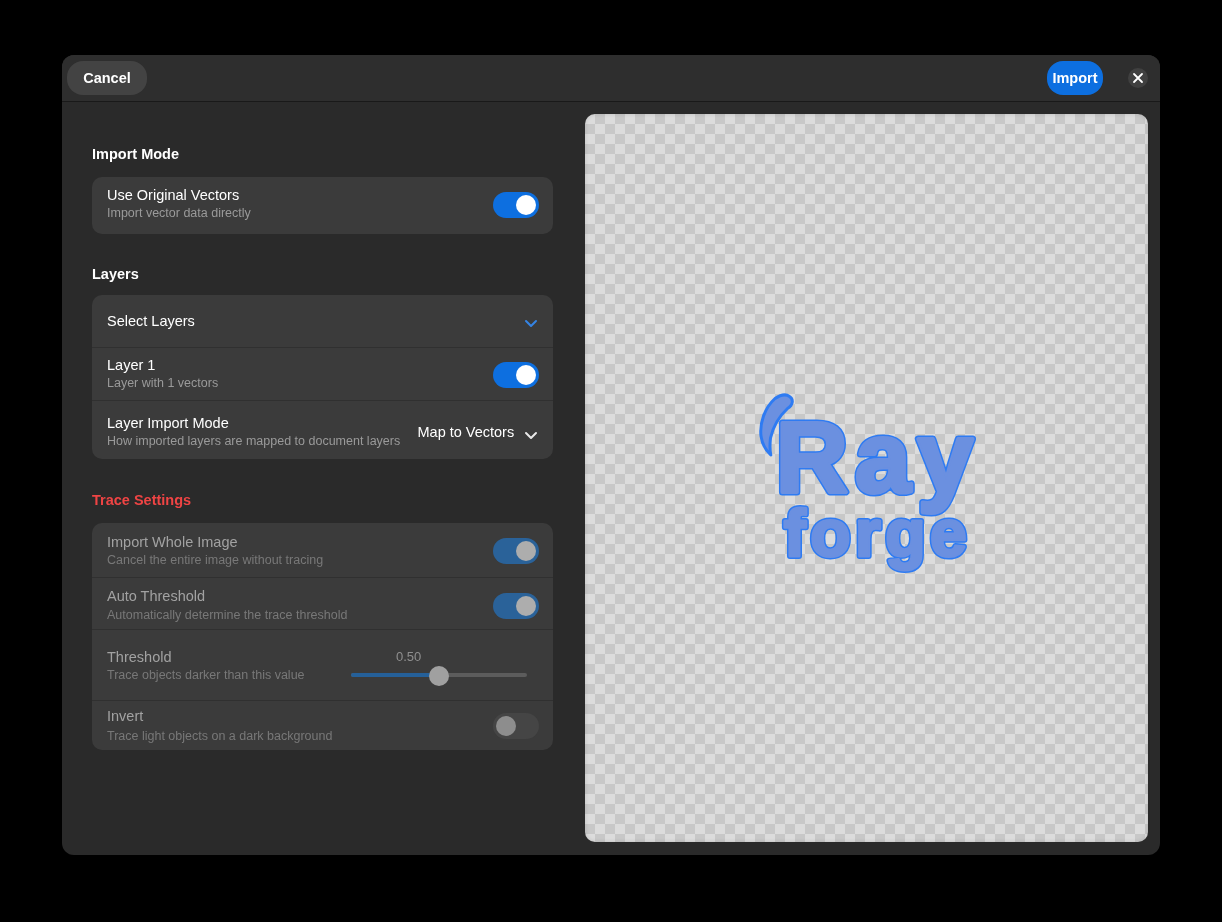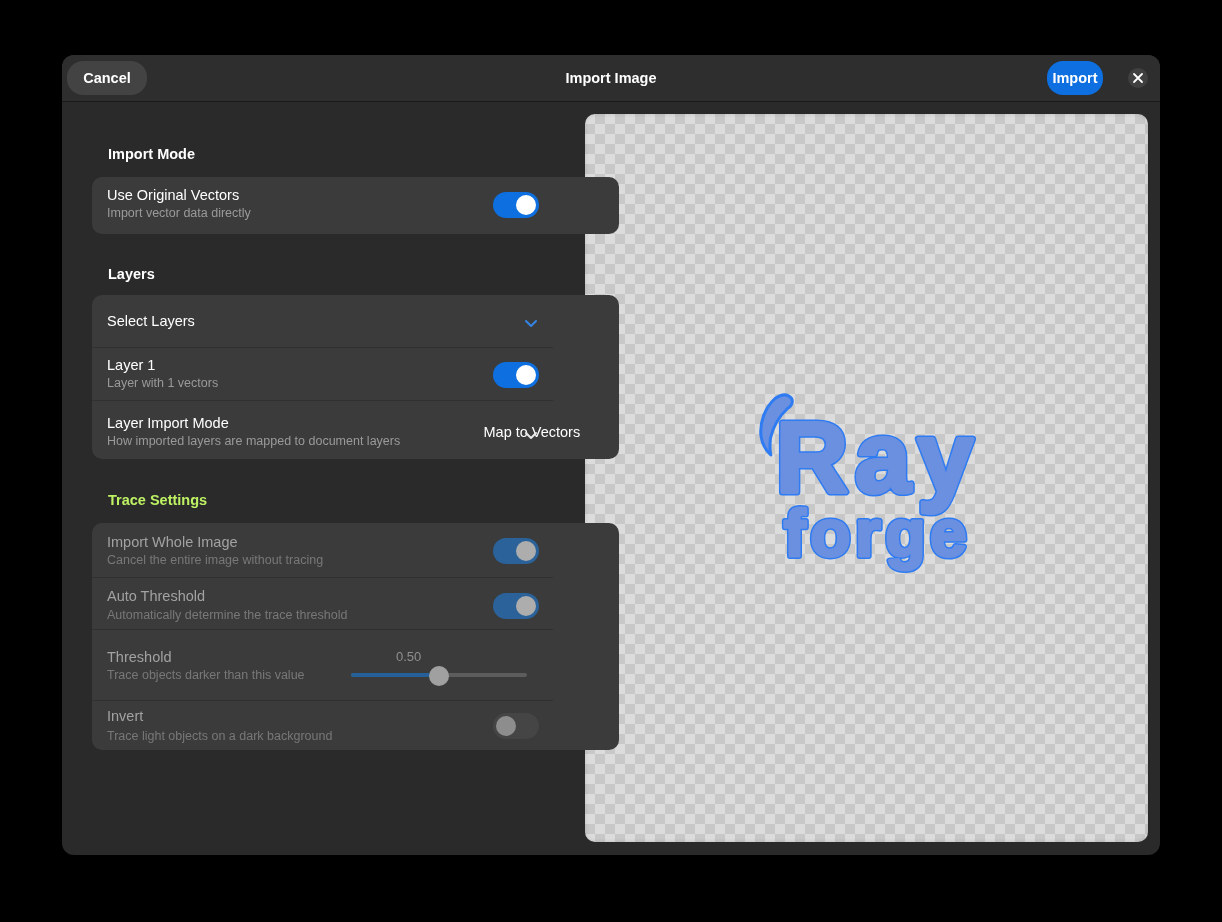--- a/index.html
+++ b/index.html
@@ -4,22 +4,22 @@
 <style>
   html,body{margin:0;padding:0}
   body{width:1222px;height:922px;background:#000;font-family:"Liberation Sans",sans-serif;position:relative;overflow:hidden}
   .win{position:absolute;left:62px;top:55px;width:1098px;height:800px;background:#2a2a2a;border-radius:12px;overflow:hidden}
   .hdr{position:absolute;top:0;left:0;width:1098px;height:46px;background:#2e2e2e;border-bottom:1px solid #191919}
   .hbtn{position:absolute;top:6px;height:34px;border-radius:16px;font-weight:bold;font-size:14.5px;color:#fff;display:flex;align-items:center;justify-content:center}
   .cancel{left:5px;width:80px;background:#434343}
   .import{left:985px;width:56px;background:#0d6fe0}
   .htitle{position:absolute;left:0;width:1098px;top:0;height:46px;display:flex;align-items:center;justify-content:center;font-weight:bold;font-size:14.5px;color:#fff}
   .closeb{position:absolute;left:1065.5px;top:12.5px;width:20px;height:20px;border-radius:50%;background:#404040}
-  .glabel{position:absolute;left:46px;font-weight:bold;font-size:14.5px;color:#fff;transform:translateY(-50%)}
-  .card{position:absolute;left:30px;width:527px;background:#3b3b3b;border-radius:10px}
+  .glabel{position:absolute;left:30px;font-weight:bold;font-size:14.5px;color:#fff;transform:translateY(-50%)}
+  .card{position:absolute;left:30px;width:461px;background:#3b3b3b;border-radius:10px}
   .rtitle{position:absolute;left:15px;font-size:14.5px;color:#fff;transform:translateY(-50%);white-space:nowrap}
   .rsub{position:absolute;left:15px;font-size:12.5px;color:#9a9a9a;transform:translateY(-50%);white-space:nowrap}
   .rsep{position:absolute;left:0;width:461px;height:1px;background:#303030}
   .sw{position:absolute;left:401px;width:46px;height:26px;border-radius:13px}
   .sw .knob{position:absolute;top:3px;width:20px;height:20px;border-radius:50%}
   .sw.on{background:#0d6fe0}.sw.on .knob{right:3px;background:#fff}
   .sw.dimon{background:#2a6299}.sw.dimon .knob{right:3px;background:#adadad}
   .sw.dimoff{background:#454545}.sw.dimoff .knob{left:3px;background:#8d8d8d}
   .dim .rtitle{color:#a2a2a2}
   .dim .rsub{color:#787878}
@@ -38,21 +38,20 @@
           <path d="M 204.5 282.5 C 208.5 285 208.5 291 202.5 294.5 C 194.5 302 188 313 185.5 324 C 184.8 330 184.8 336 185.8 341 C 181.5 337 177 330 176 322 C 174.5 309 179.5 294 190 284.5 C 194.5 281.5 200.5 279.5 204.5 282.5 Z" fill="#6b90e0" stroke="#2e7bf2" stroke-width="3" stroke-linejoin="round"></path>
           <text x="293" y="377.5" text-anchor="middle" font-family="Liberation Sans, sans-serif" font-weight="bold" font-size="100" letter-spacing="7" fill="#2e7bf2" stroke="#2e7bf2" stroke-width="7" stroke-linejoin="round" stroke-linecap="round" paint-order="stroke">Ray</text>
           <text x="293" y="377.5" text-anchor="middle" font-family="Liberation Sans, sans-serif" font-weight="bold" font-size="100" letter-spacing="7" fill="#6b90e0" stroke="#6b90e0" stroke-width="4" stroke-linejoin="round" stroke-linecap="round" paint-order="stroke">Ray</text>
           <text x="292.5" y="441.5" text-anchor="middle" font-family="Liberation Sans, sans-serif" font-weight="bold" font-size="66" letter-spacing="4.5" fill="#2e7bf2" stroke="#2e7bf2" stroke-width="6" stroke-linejoin="round" stroke-linecap="round" paint-order="stroke">forge</text>
           <text x="292.5" y="441.5" text-anchor="middle" font-family="Liberation Sans, sans-serif" font-weight="bold" font-size="66" letter-spacing="4.5" fill="#6b90e0" stroke="#6b90e0" stroke-width="3" stroke-linejoin="round" stroke-linecap="round" paint-order="stroke">forge</text>
         </g>
       </svg>
     </div>
 
     <div class="hdr"></div>
-    <div class="htitle">Import Image</div>
     <div class="hbtn cancel">Cancel</div>
     <div class="hbtn import">Import</div>
     <div class="closeb">
       <svg width="20" height="20" viewBox="0 0 20 20">
         <path d="M6 6 L14 14 M14 6 L6 14" stroke="#fff" stroke-width="1.8" stroke-linecap="round"></path>
       </svg>
     </div>
 
     <div class="glabel" style="top:98.5px">Import Mode</div>
     <div class="card" style="top:121.5px;height:57px">
@@ -77,21 +76,21 @@
       </div>
       <div class="rsep" style="top:105.3px"></div>
       <div class="rtitle" style="top:128.1px">Layer Import Mode</div>
       <div class="rsub" style="top:146.6px">How imported layers are mapped to document layers</div>
       <div class="rtitle" style="left:auto;right:38.8px;top:137.1px">Map to Vectors</div>
       <svg style="position:absolute;left:431.4px;top:131.9px" width="16" height="16" viewBox="0 0 16 16">
         <path d="M3 6 L8 11 L13 6" fill="none" stroke="#e8e8e8" stroke-width="2" stroke-linecap="round" stroke-linejoin="round"></path>
       </svg>
     </div>
 
-    <div class="glabel" style="top:445.2px;color:#bef264">Trace Settings</div>
+    <div class="glabel" style="top:445.2px;color:#ef4444">Trace Settings</div>
     <div class="card dim" style="top:467.5px;height:227.5px">
       <div class="rtitle" style="top:19.5px">Import Whole Image</div>
       <div class="rsub" style="top:37.2px">Cancel the entire image without tracing</div>
       <div class="sw dimon" style="top:15px">
         <div class="knob"></div>
       </div>
       <div class="rsep" style="top:54px"></div>
       <div class="rtitle" style="top:73px">Auto Threshold</div>
       <div class="rsub" style="top:92.5px">Automatically determine the trace threshold</div>
       <div class="sw dimon" style="top:70px">

